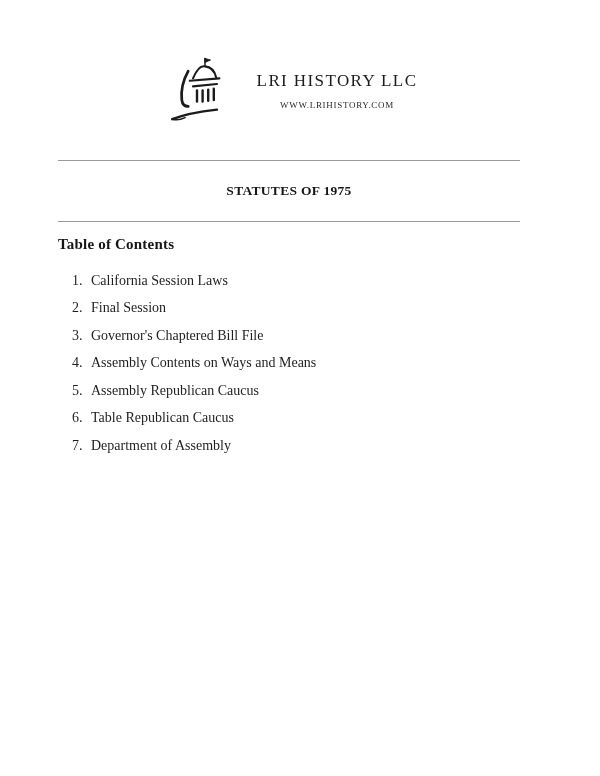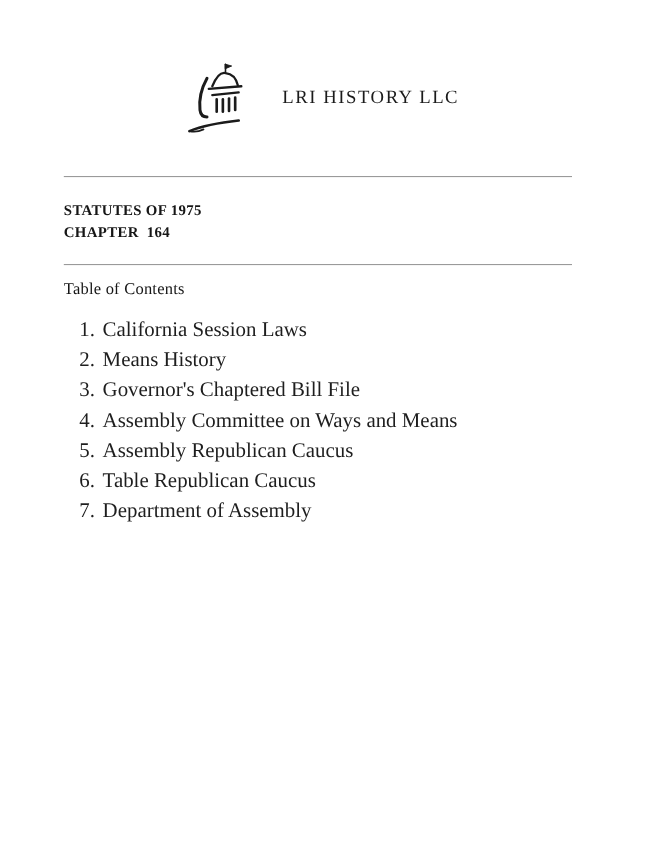--- a/index.html
+++ b/index.html
@@ -44,48 +44,48 @@
   }
   
   .rule {
     border: none;
     border-top: 1px solid #9a9a9a;
     margin: 0;
   }
   .rule-top { margin-top: 28px; }
   
   .ref-block {
-    text-align: left;
+    text-align: center;
     margin: 20px 0 20px 0;
   }
   .ref-line {
     font-weight: bold;
     font-size: 13.5px;
     line-height: 19.5px;
     letter-spacing: 0.3px;
     color: #161616;
     white-space: pre-wrap;
   }
   
   .toc-title {
     margin-top: 14px;
     font-size: 15px;
-    font-weight: normal;
+    font-weight: bold;
     color: #161616;
     letter-spacing: 0.2px;
   }
   .toc-list {
     list-style: none;
     counter-reset: item;
     margin-top: 19px;
     padding-left: 14px;
   }
   .toc-list li {
     counter-increment: item;
-    font-size: 19px;
+    font-size: 14px;
     line-height: 17px;
     margin-bottom: 10.5px;
     color: #1e1e1e;
   }
   .toc-list li::before {
     content: counter(item) ".";
     display: inline-block;
     min-width: 12px;
     margin-right: 7px;
   }
@@ -114,37 +114,37 @@
         <path d="M66 44 L66 58" stroke-width="3"></path>
 
         <path d="M34 22 Q24 40 26 58 Q27 66 34 66" stroke-width="3.4"></path>
 
         <path d="M14 82 Q34 74 70 70" stroke-width="3"></path>
         <path d="M14 82 Q22 84 30 80" stroke-width="2"></path>
       </svg>
     </div>
     <div class="header-text">
       <div class="company">LRI HISTORY LLC</div>
+      <div class="contact">WWW.LRIHISTORY.COM</div>
     </div>
   </header>
 
   <hr class="rule rule-top">
 
   <div class="ref-block">
     <div class="ref-line">STATUTES OF 1975</div>
-    <div class="ref-line">CHAPTER  164</div>
   </div>
 
   <hr class="rule">
 
   <h2 class="toc-title">Table of Contents</h2>
 
   <ol class="toc-list">
     <li>California Session Laws</li>
-    <li>Means History</li>
+    <li>Final Session</li>
     <li>Governor's Chaptered Bill File</li>
-    <li>Assembly Committee on Ways and Means</li>
+    <li>Assembly Contents on Ways and Means</li>
     <li>Assembly Republican Caucus</li>
     <li>Table Republican Caucus</li>
     <li>Department of Assembly</li>
   </ol>
 
 </div>
 
 </body></html>

